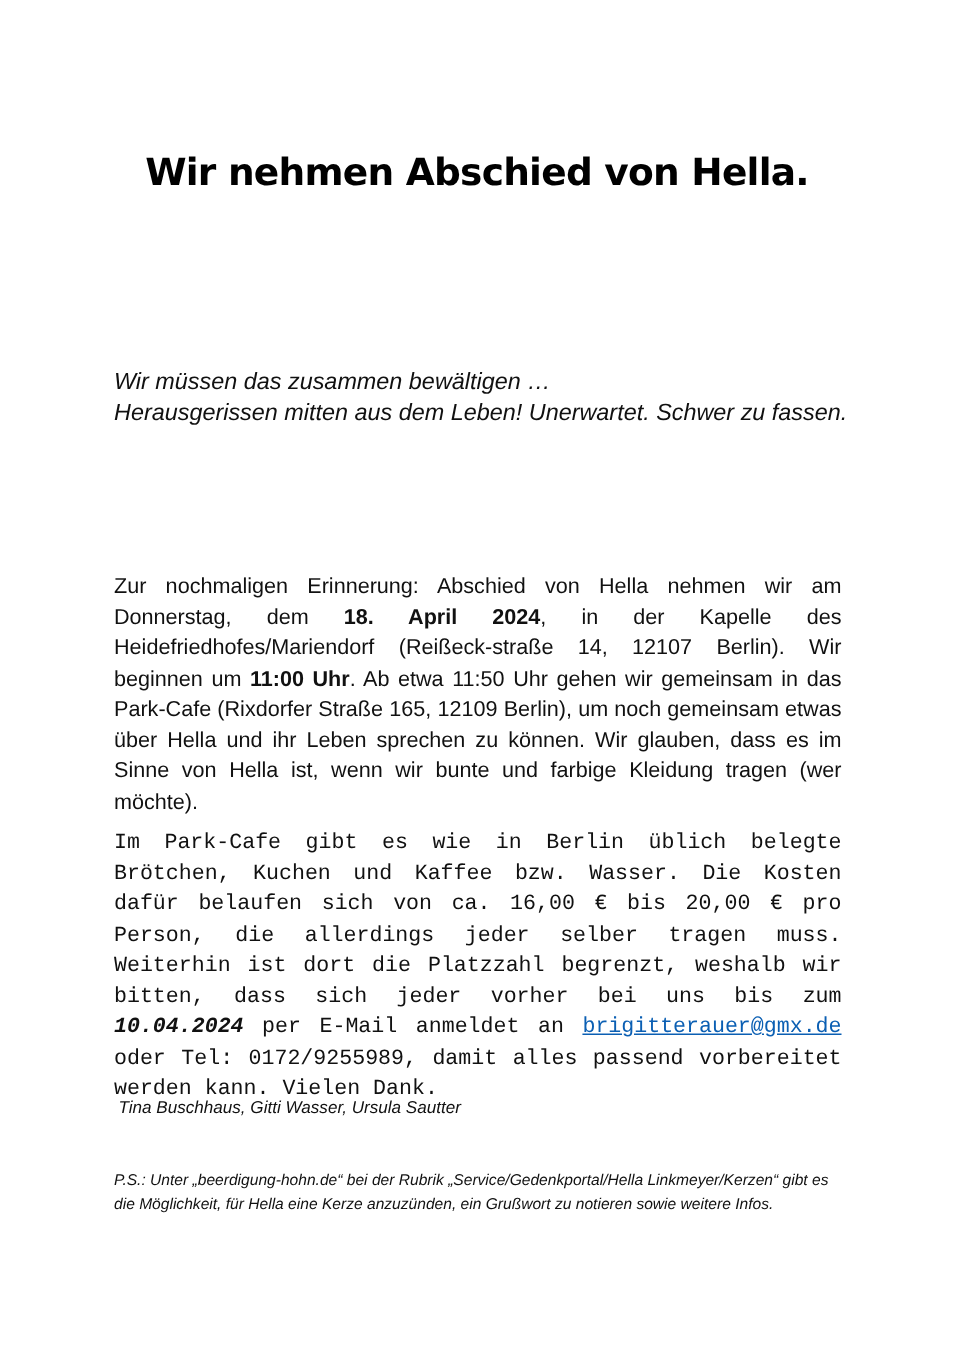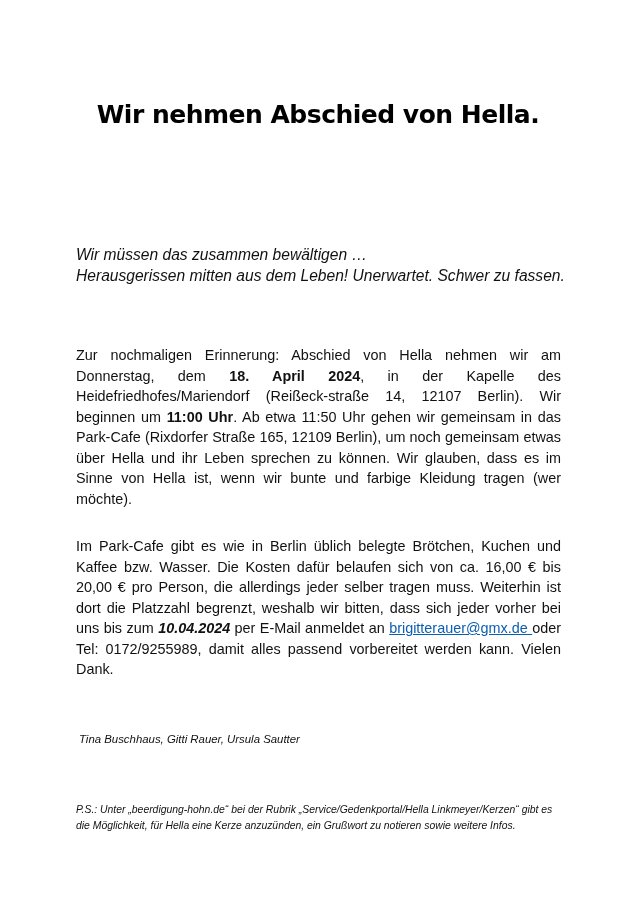--- a/index.html
+++ b/index.html
@@ -1,38 +1,38 @@
 <!DOCTYPE html>
 <html><head>
   <meta charset="utf-8">
   <style>
     html, body { margin: 0; padding: 0; background: #ffffff; }
     body { width: 636px; height: 900px; position: relative; overflow: hidden; color: #000; font-family: "Liberation Sans", sans-serif; }
     .page { position: absolute; left: 0; top: 0; width: 636px; height: 900px; background: #ffffff; }
     .title { position: absolute; left: 0; top: 100px; width: 636px; text-align: center; font-family: "DejaVu Sans", sans-serif; font-weight: bold; font-size: 25px; letter-spacing: -0.5px; }
     .intro { position: absolute; left: 76px; top: 244px; width: 500px; font-style: italic; font-size: 15.6px; line-height: 21px; color: #111; }
-    .para { position: absolute; left: 76px; width: 485px; font-size: 14.4px; line-height: 20.5px; text-align: justify; color: #111; }
+    .para { position: absolute; left: 76px; width: 485px; font-size: 14.4px; line-height: 20.5px; text-align: justify; color: #111; margin-top: 36px; }
     .p1 { top: 345px; }
-    .p2 { top: 536px; }
+    .p2 { top: 516px; font-family: Liberation Mono, monospace; }
     .team-label { position: absolute; left: 76px; top: 678px; font-size: 14.4px; color: #111; }
     .names { position: absolute; left: 79px; top: 733px; font-style: italic; font-size: 11.4px; color: #111; }
-    .ps { position: absolute; left: 76px; top: 780px; width: 490px; font-style: italic; font-size: 10.4px; line-height: 16px; color: #111; margin-top: 22px; }
+    .ps { position: absolute; left: 76px; top: 780px; width: 490px; font-style: italic; font-size: 10.4px; line-height: 16px; color: #111; }
     b { font-weight: bold; }
     .link { color: #0b5fb3; text-decoration: underline; }
   </style>
 </head>
 <body>
 
 <div class="page">
   <div class="title">Wir nehmen Abschied von Hella.</div>
 
   <div class="intro">
     <div>Wir müssen das zusammen bewältigen …</div>
     <div>Herausgerissen mitten aus dem Leben! Unerwartet. Schwer zu fassen.</div>
   </div>
 
   <div class="para p1"><span>Zur nochmaligen Erinnerung:   Abschied von Hella nehmen wir am Donnerstag, dem </span><b>18. April 2024</b><span>, in der Kapelle des Heidefriedhofes/Mariendorf (Reißeck-straße 14, 12107 Berlin). Wir beginnen um </span><b>11:00 Uhr</b><span>. Ab etwa 11:50 Uhr gehen wir gemeinsam in das Park-Cafe (Rixdorfer Straße 165, 12109 Berlin), um noch gemeinsam etwas über Hella und ihr Leben sprechen zu können. Wir glauben, dass es im Sinne von Hella ist, wenn wir bunte und farbige Kleidung tragen (wer möchte).</span></div>
 
   <div class="para p2"><span>Im Park-Cafe gibt es wie in Berlin üblich belegte Brötchen, Kuchen und Kaffee bzw. Wasser. Die Kosten dafür belaufen sich von ca. 16,00 € bis 20,00 € pro Person, die allerdings jeder selber tragen muss. Weiterhin ist dort die Platzzahl begrenzt, weshalb wir bitten, dass sich jeder vorher bei uns bis zum </span><b><i>10.04.2024</i></b><span> per E-Mail anmeldet an </span><a class="link">brigitterauer@gmx.de </a><span>oder Tel: 0172/9255989, damit alles passend vorbereitet werden kann. Vielen Dank.</span></div>
 
-  <div class="names">Tina Buschhaus, Gitti Rauer, Ursula Sautter</div>
+  <div class="names">Tina Buschhaus, Gitti Wasser, Ursula Sautter</div>
   <div class="ps">P.S.:  Unter „beerdigung-hohn.de“ bei der Rubrik „Service/Gedenkportal/Hella Linkmeyer/Kerzen“ gibt es die Möglichkeit, für Hella eine Kerze anzuzünden, ein Grußwort zu notieren sowie weitere Infos.</div>
 </div>
 
 </body></html>

